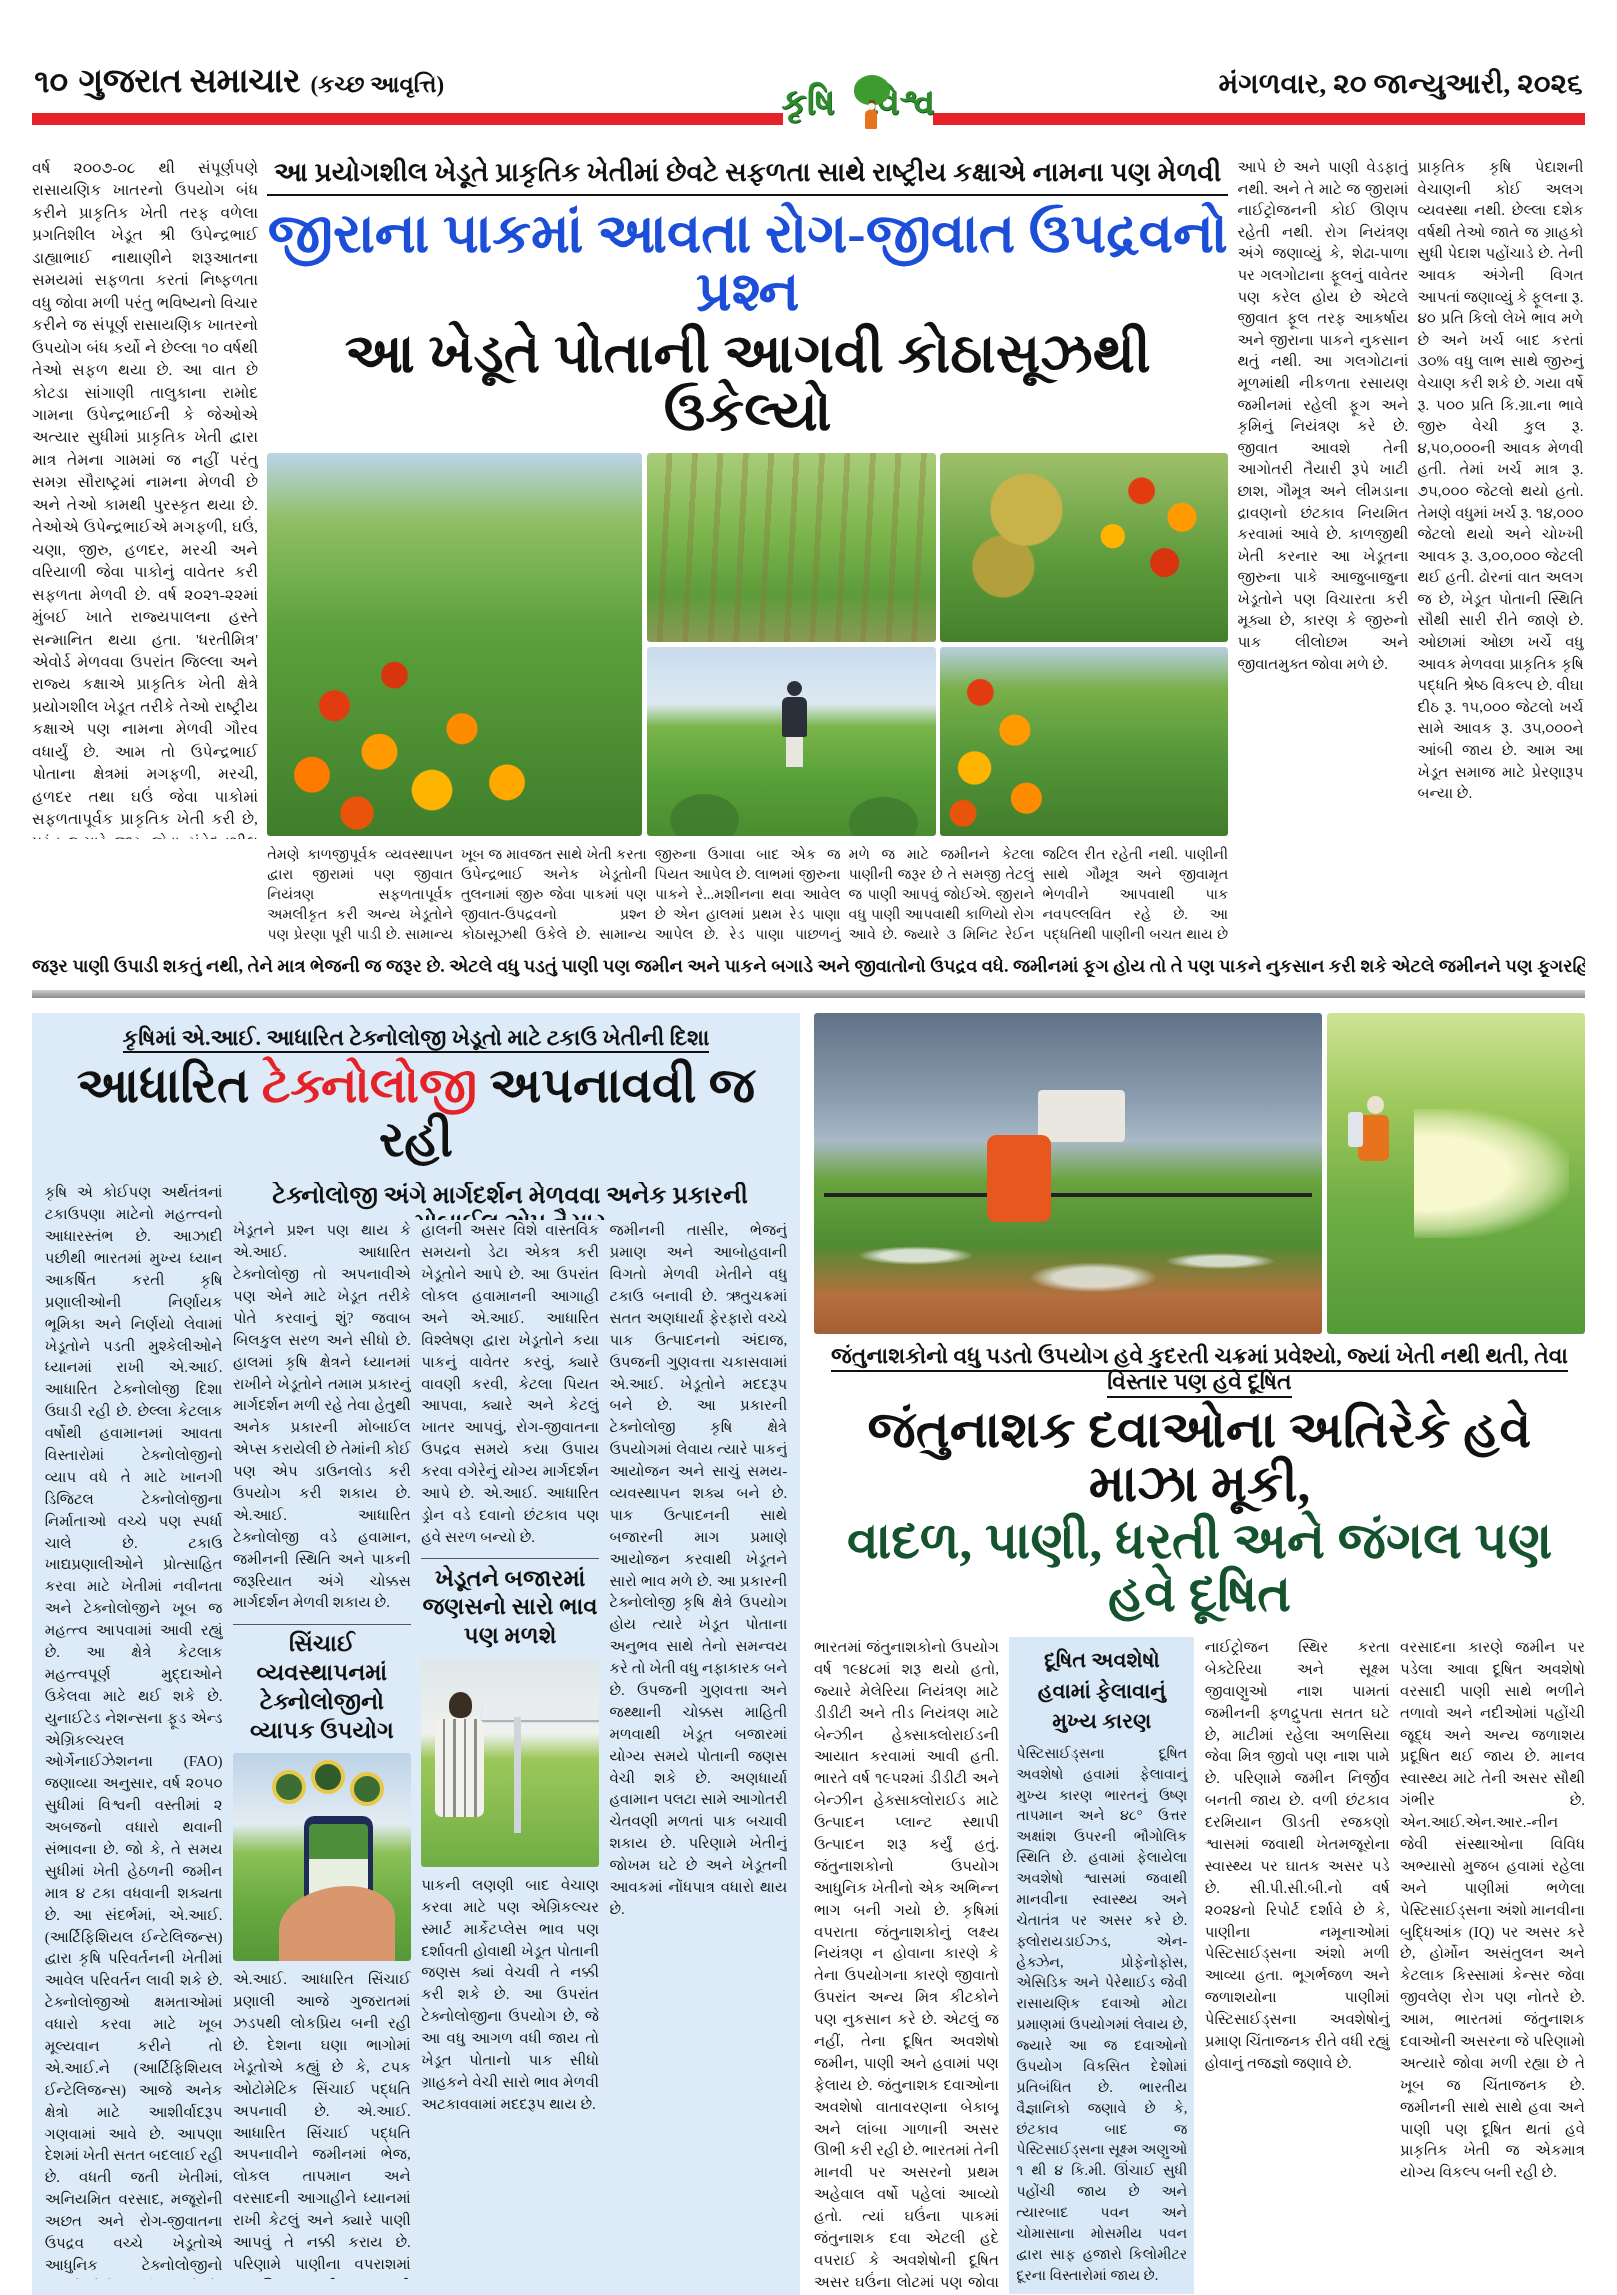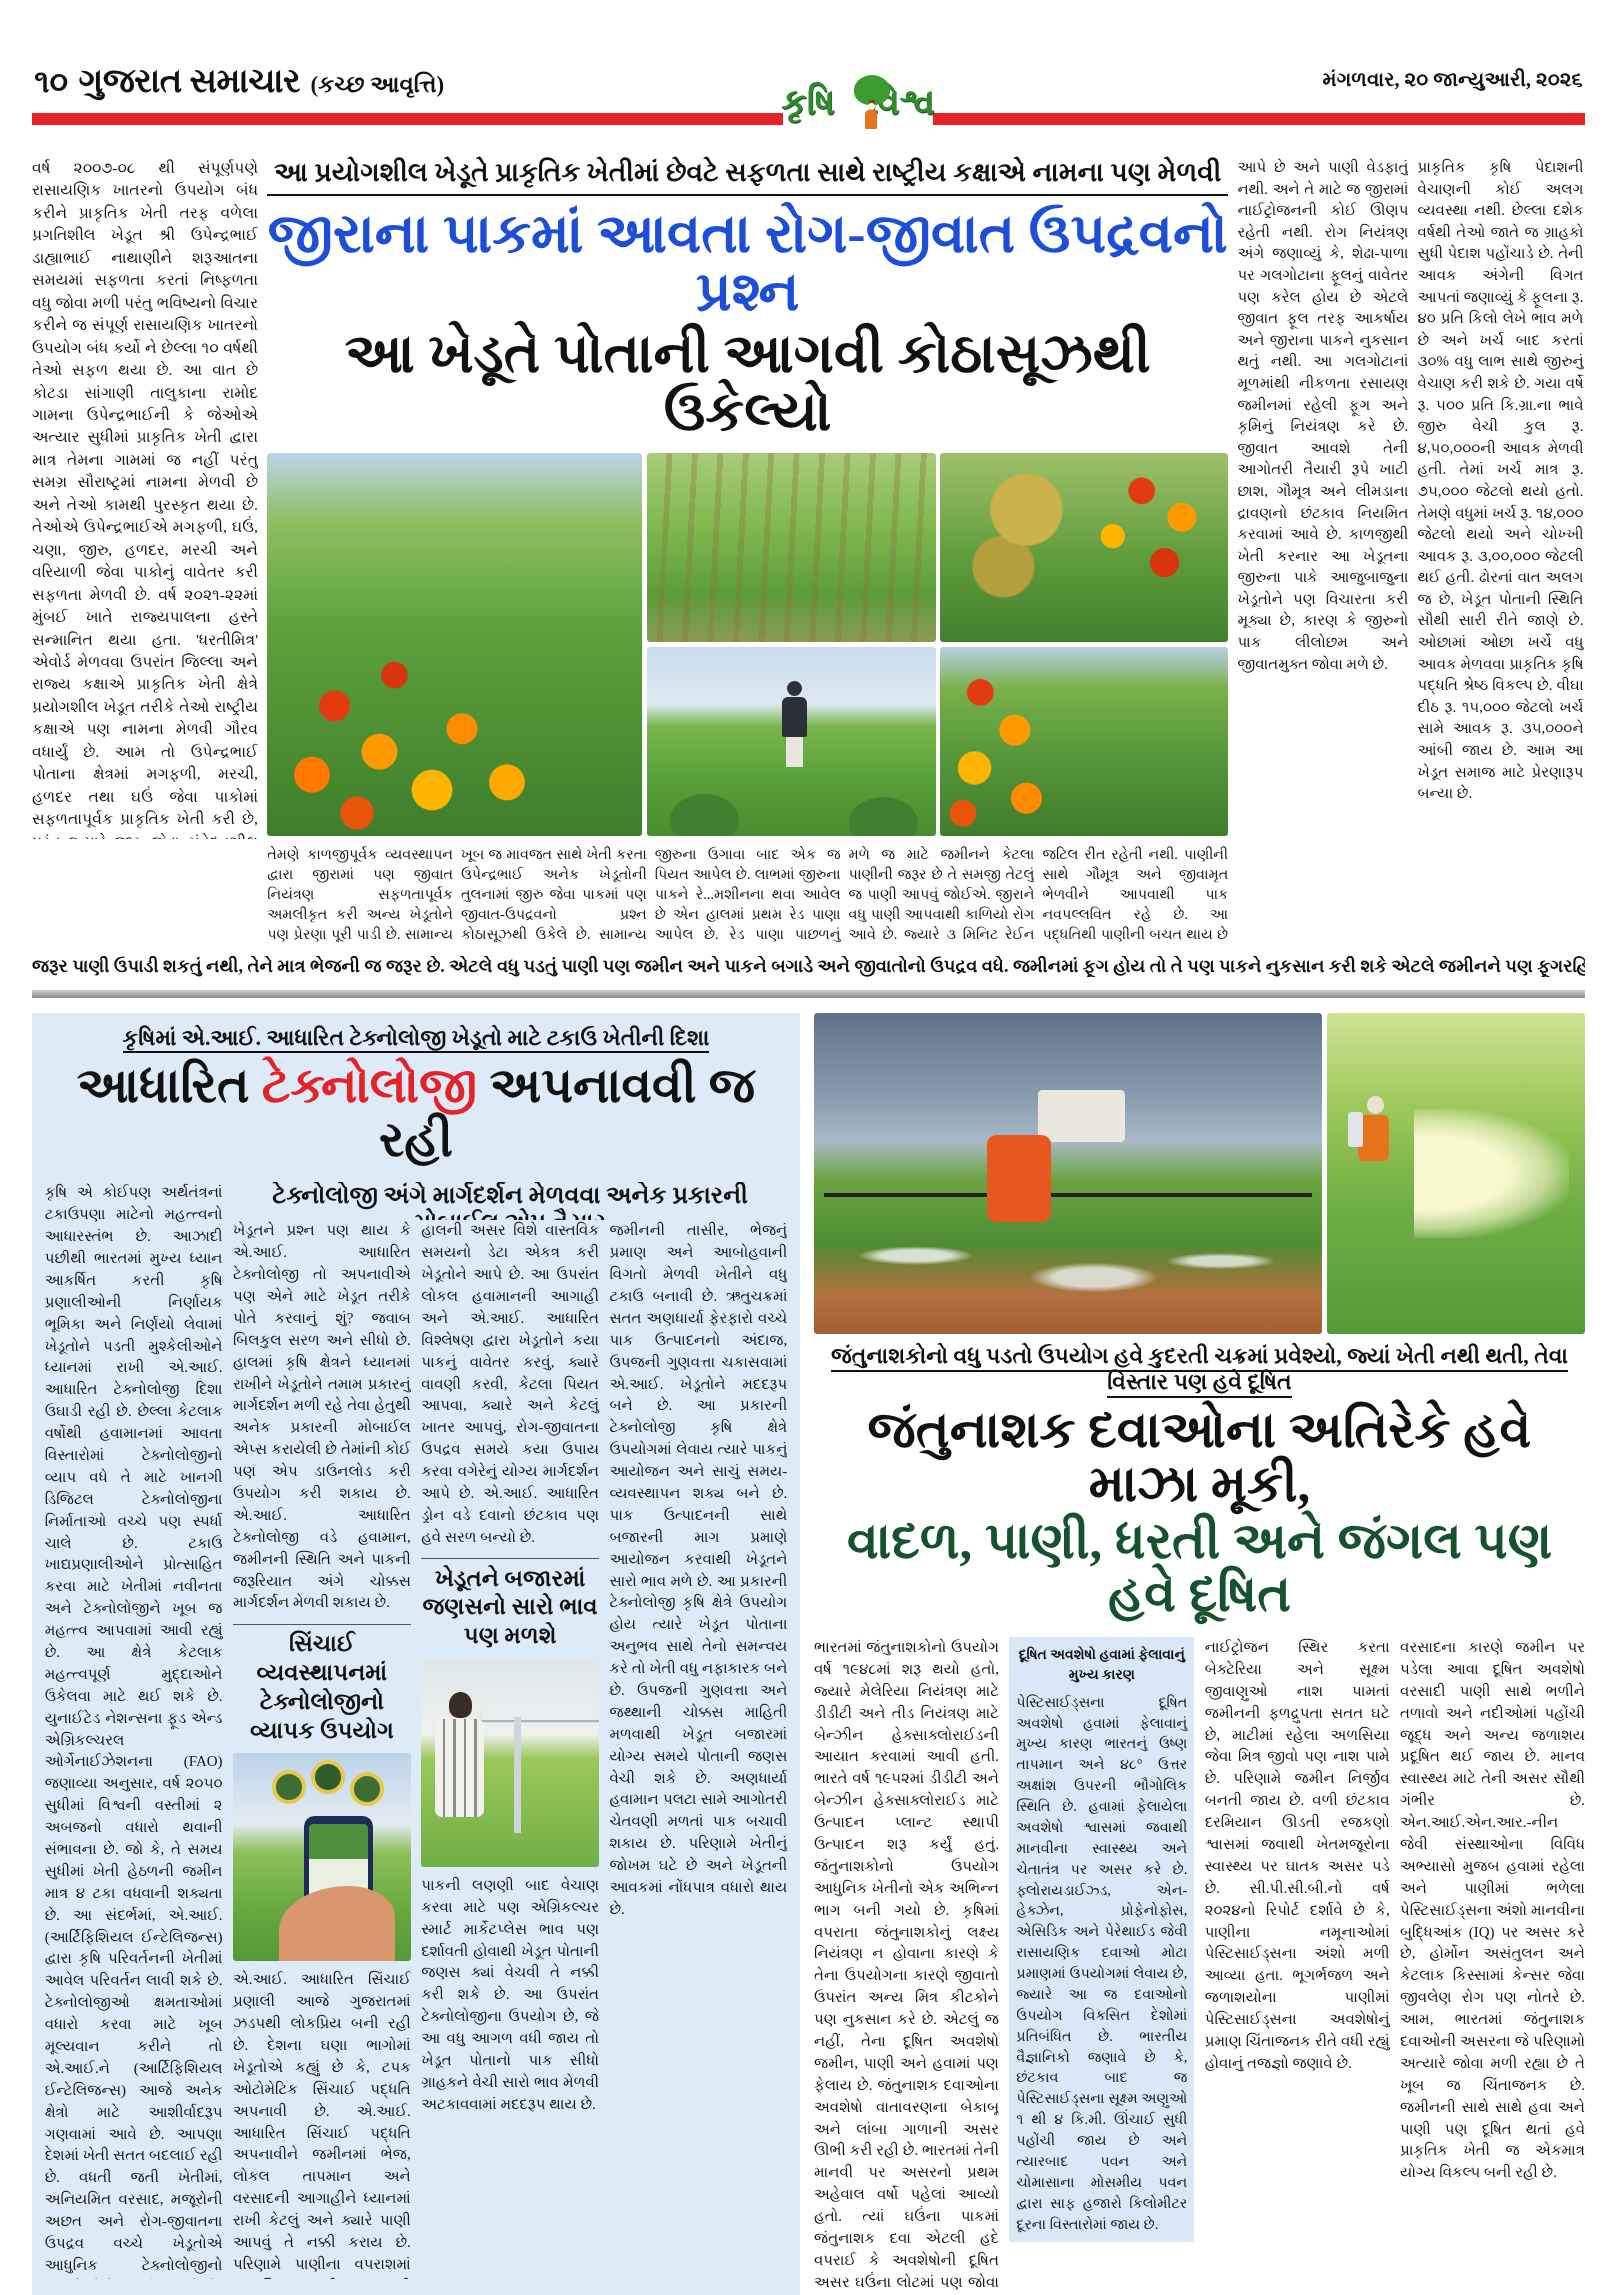--- a/index.html
+++ b/index.html
@@ -10,21 +10,21 @@
     color:#111; overflow:hidden;
   }
   .page { padding:62px 32px 0 32px; width:1617px; }
 
   
   .hdr { position:relative; height:87px; }
   .hdr-left { position:absolute; left:2.3px; top:0; display:flex; align-items:baseline; gap:10.4px; }
   .pageno { font-size:31px; font-weight:bold; }
   .masthead { font-size:34px; font-weight:bold; letter-spacing:-0.6px; }
   .edition { font-size:23px; font-weight:bold; }
-  .hdr-date { position:absolute; right:2.3px; top:5.8px; font-size:20px; font-weight:bold; }
+  .hdr-date { position:absolute; right:2.3px; top:5.8px; font-size:28px; font-weight:bold; }
   .redbar { position:absolute; left:0; right:0; top:51px; height:11.6px; background:#e62229; }
   .logo { position:absolute; left:751px; top:-3.5px; width:150px; height:87px; background:#fff; display:flex; align-items:center; justify-content:center; gap:17px; z-index:2; }
   .logo-word { font-size:36px; font-weight:bold; color:#2e8b2e; text-shadow:0.6px 0.6px 0 #145214; }
   .logo-tree { width:40px; height:55px; position:relative; }
   .logo-tree .crown { position:absolute; left:2.3px; top:0; width:36px; height:30px; background:#3d9c30; border-radius:50% 50% 45% 45%; }
   .logo-tree .trunk { position:absolute; left:17.3px; top:25.4px; width:5.8px; height:17.3px; background:#7a4a1c; }
   .logo-tree .farmer { position:absolute; left:12.7px; top:35px; width:12.7px; height:19.6px; background:#e8731d; border-radius:4.6px 4.6px 1.2px 1.2px; }
   .logo-tree .farmer:before { content:""; position:absolute; left:2.9px; top:-7px; width:7px; height:7px; border-radius:50%; background:#f7f3ea; }
 
   
@@ -129,21 +129,21 @@
   .subphoto { height:208px; border-radius:3.5px; position:relative; overflow:hidden; margin:8px 0; }
 
   .p-photos { display:grid; grid-template-columns:508px 258px; column-gap:4.6px; height:321px; }
   .p-kicker { margin-top:9.2px; font-size:22px; font-weight:bold; text-align:center; }
   .p-kicker span { border-bottom:2.3px solid #111; padding-bottom:2.3px; }
   .p-h1 { text-align:center; font-size:51px; font-weight:bold; margin-top:9.2px; line-height:1.05; }
   .p-h2 { text-align:center; font-size:51px; font-weight:bold; color:#14532d; margin-top:3.5px; line-height:1.05; }
   .p-cols { display:grid; grid-template-columns:repeat(4,1fr); column-gap:10.4px; margin-top:15px; height:744px; overflow:hidden; }
   .p-cols .col { font-size:15px; line-height:1.46; text-align:justify; overflow:hidden; }
   .bluebox { background:#d8e8f6; padding:8px 7px; margin-bottom:7px; }
-  .bluebox h3 { font-size:14px; font-weight:bold; text-align:center; margin-bottom:5.8px; }
+  .bluebox h3 { font-size:21px; font-weight:bold; text-align:center; margin-bottom:5.8px; }
 </style>
 </head>
 <body>
 
 <div class="page">
 
   <div class="hdr">
     <div class="hdr-left">
       <span class="pageno">૧૦</span>
       <span class="masthead">ગુજરાત સમાચાર</span>

